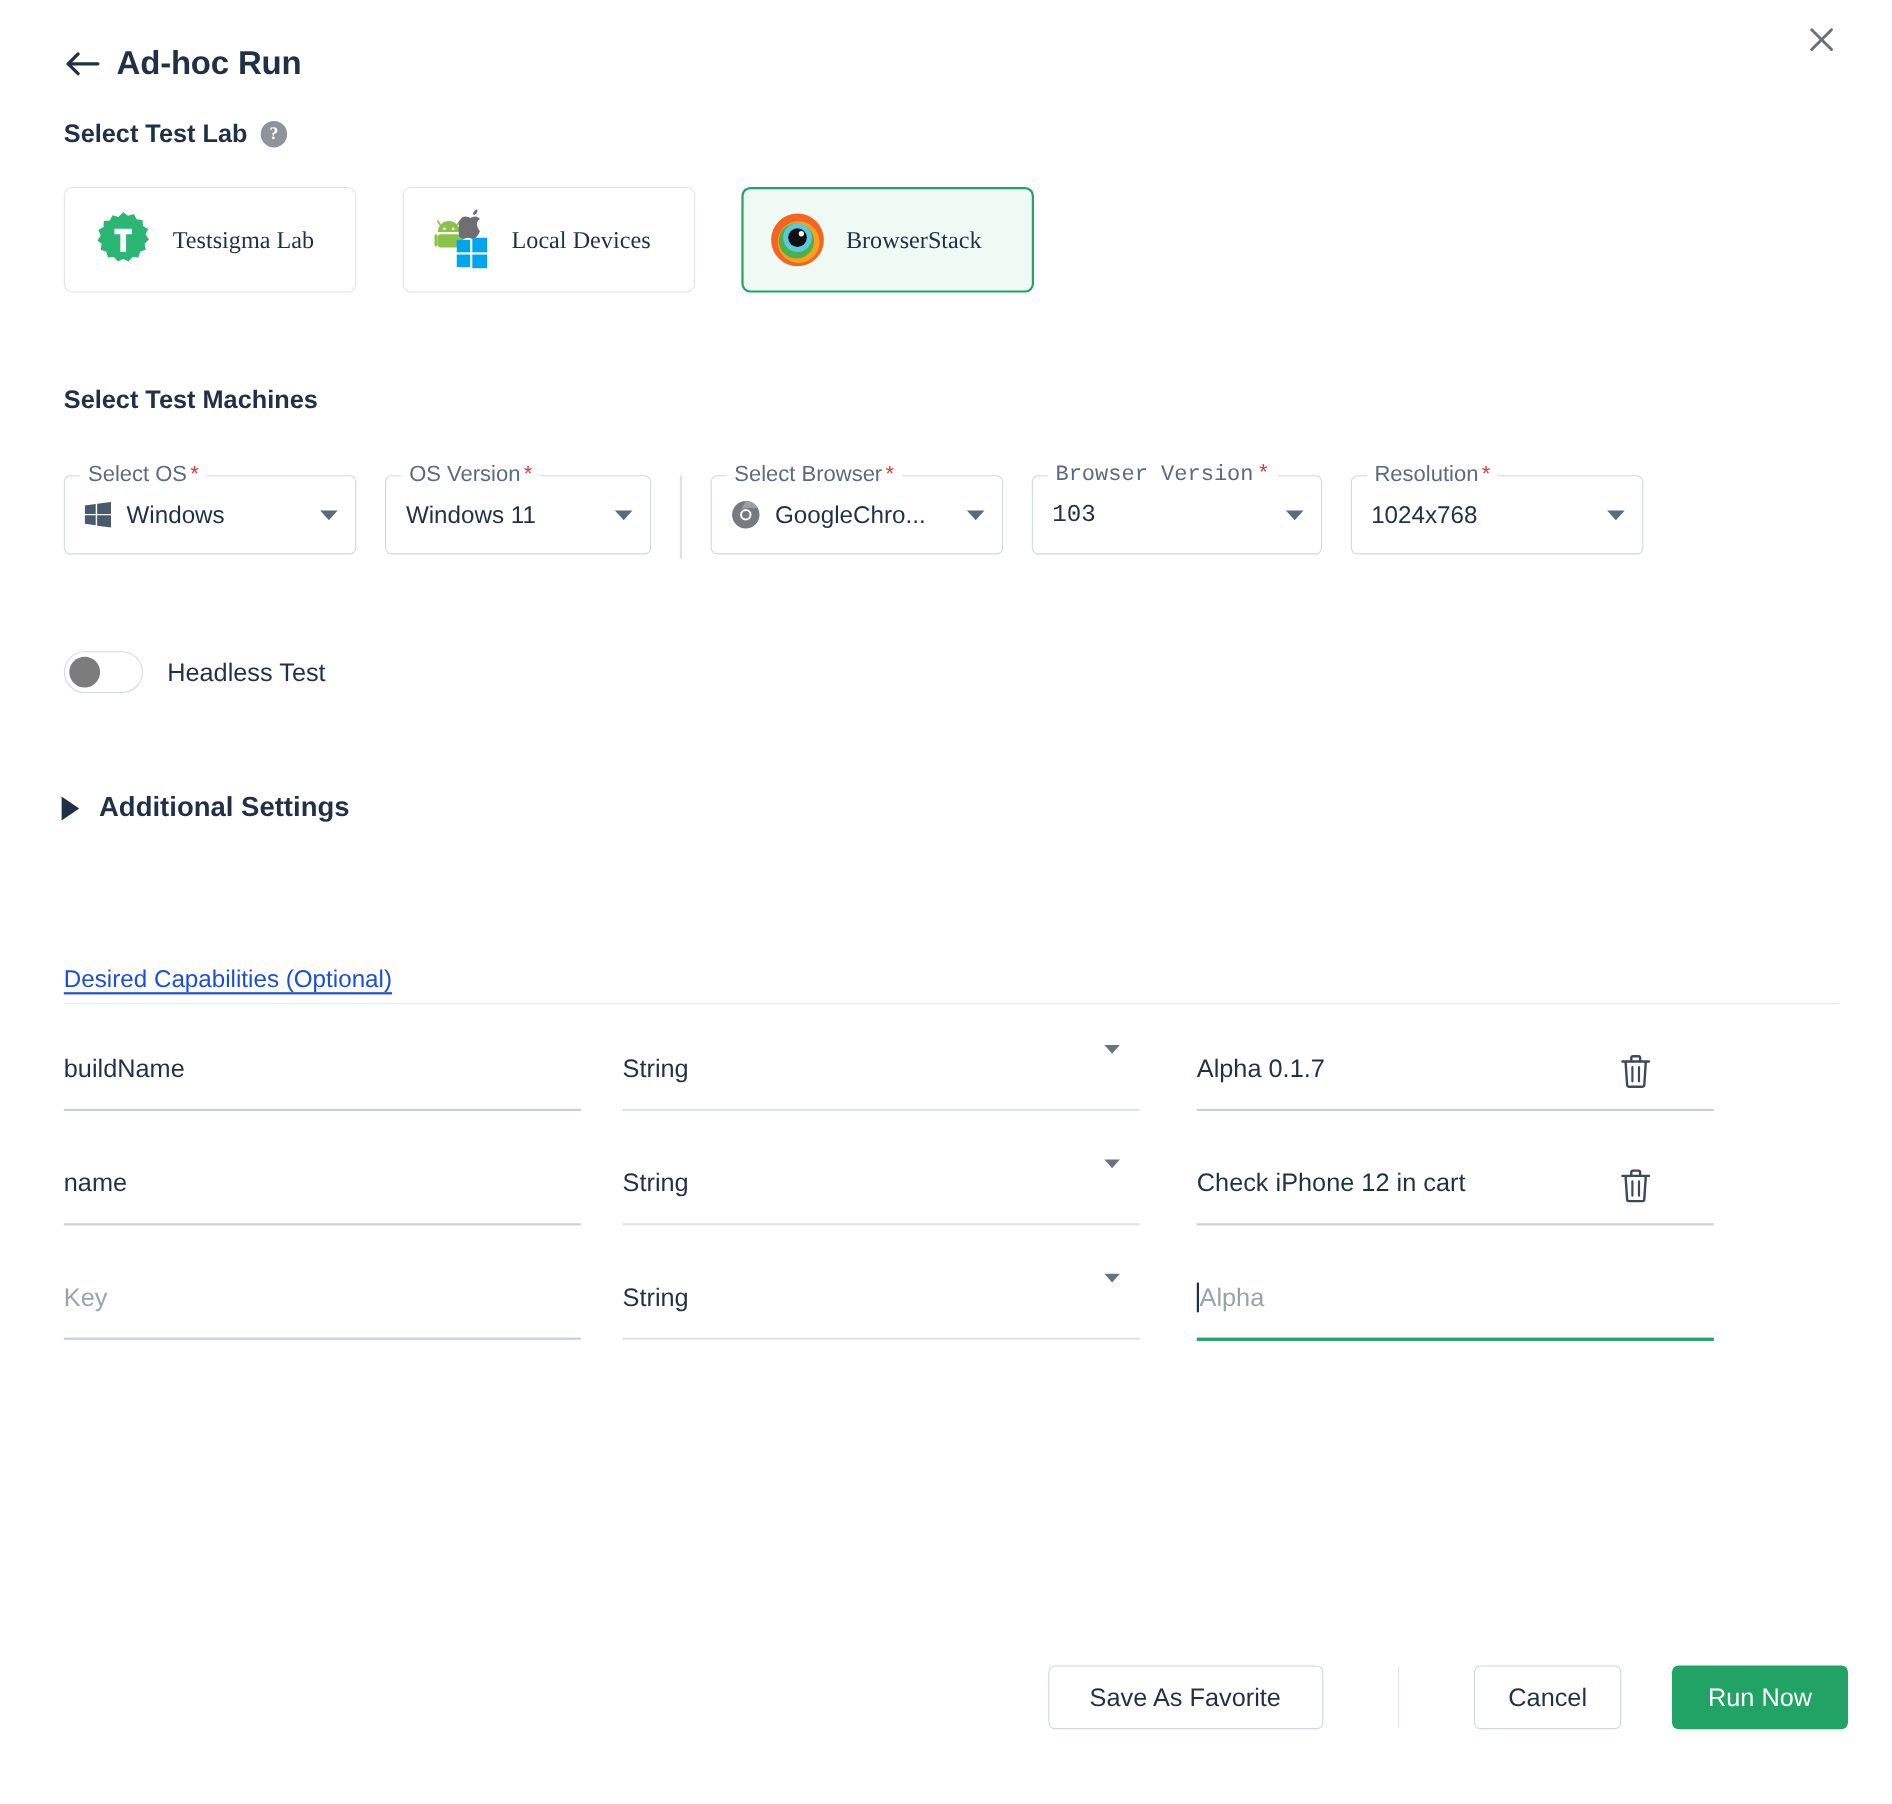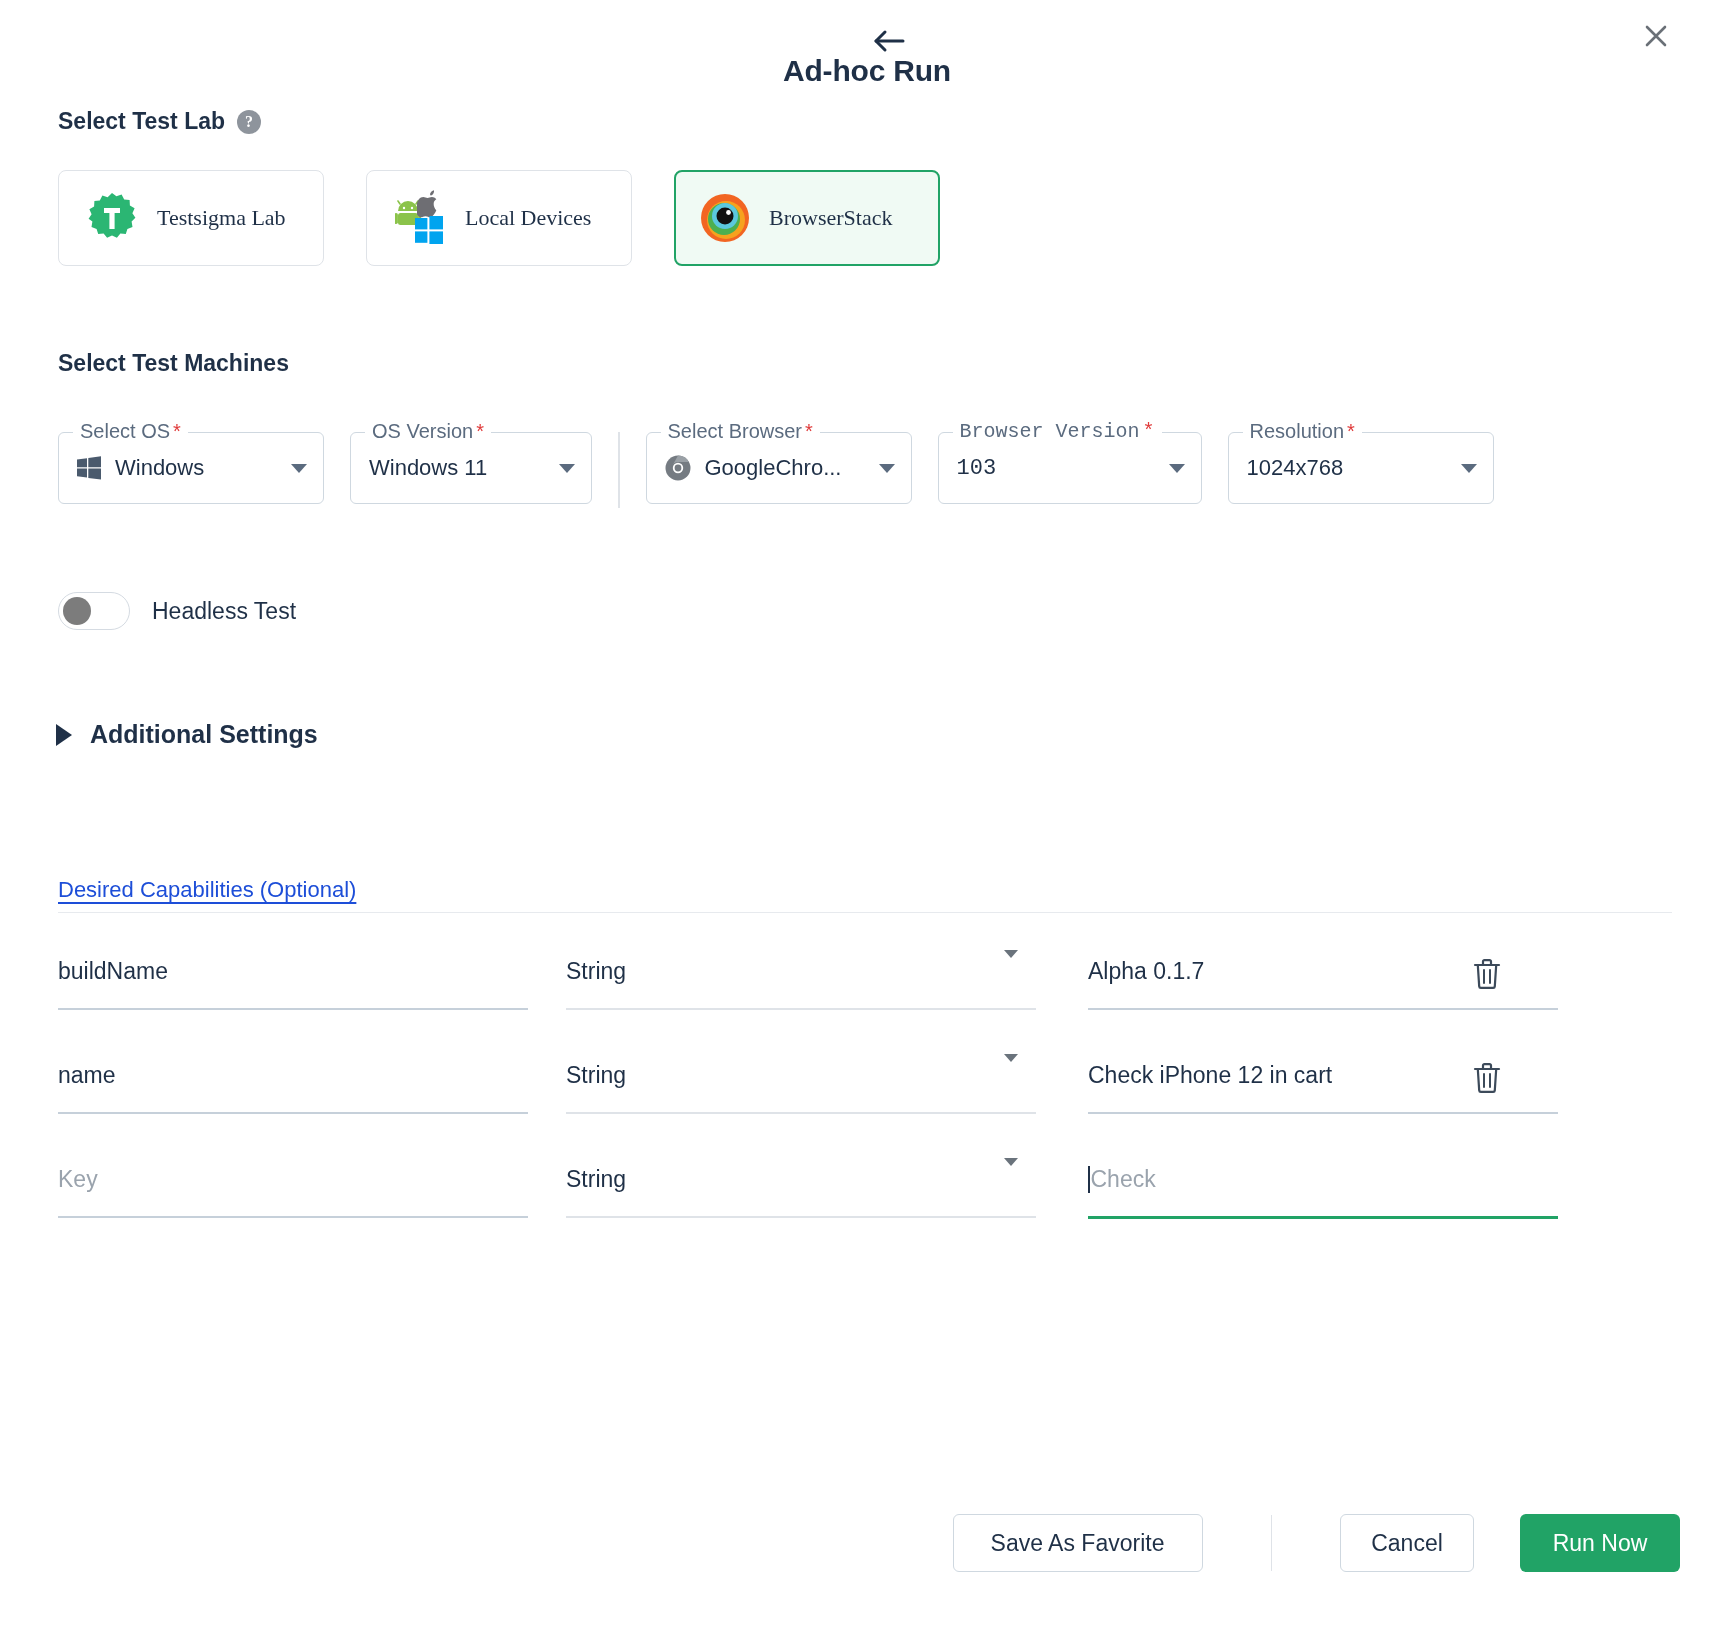--- a/index.html
+++ b/index.html
@@ -14,21 +14,20 @@
     overflow: hidden;
   }
 
   
   .header {
     position: absolute;
     top: 28px; left: 0; right: 0;
     height: 60px;
     display: flex;
     align-items: center;
-    flex-direction: column;
   }
   .back-arrow {
     margin-left: 58px;
     width: 34px; height: 34px;
     display: flex; align-items: center; justify-content: center;
     cursor: pointer;
   }
   .back-arrow svg { display: block; }
   .page-title {
     margin-left: 14px;
@@ -553,21 +552,21 @@
     <div class="dc-cell dc-type">
       <div class="dc-input dc-type-inner">
         <span>String</span>
         <span class="caret-box"><span class="caret-sm"></span></span>
       </div>
       <div class="dc-underline grey"></div>
     </div>
     <div class="dc-cell dc-val">
       <div class="dc-input placeholder">
           <span class="cursor-bar"></span>
-          <span>Check</span>
+          <span>Alpha</span>
         </div>
       <div class="dc-underline green"></div>
     </div>
   </div>
 </div>
 
 <div class="footer">
   <div class="btn btn-outline btn-save">Save As Favorite</div>
   <div class="footer-sep"></div>
   <div class="btn btn-outline btn-cancel">Cancel</div>

